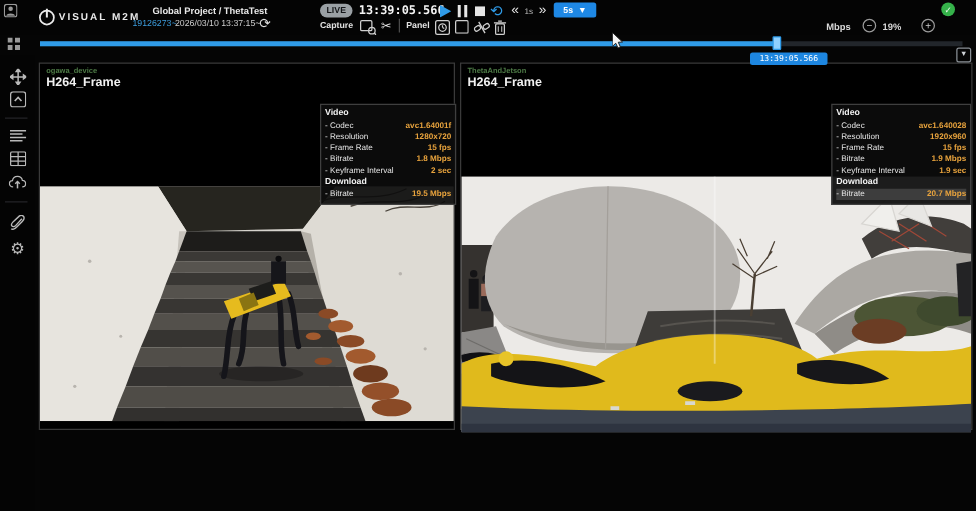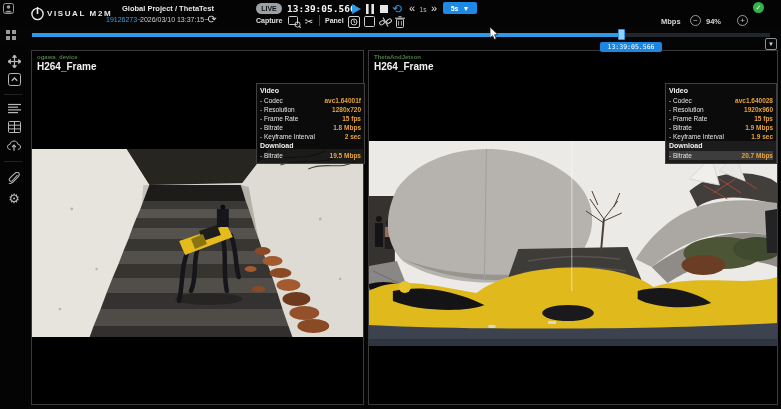--- a/index.html
+++ b/index.html
@@ -46,21 +46,21 @@
     border-radius:2px; color:#cfd3d7; font-size:6px; display:flex; align-items:center; justify-content:center; z-index:6; }
 
   
   .sidebar { position:absolute; left:0; top:44px; width:28px; height:365px; background:#040404; z-index:5; }
   .side-ic { position:absolute; left:6px; width:16px; height:16px; display:flex;
     align-items:center; justify-content:center; cursor:pointer; }
   .side-sep { position:absolute; left:4px; width:18px; height:1px; background:#232327; }
   .gear-glyph { color:#b9b9b9; font-size:13px; line-height:13px; }
 
   
-  .panel { position:absolute; top:50px; height:355px; background:#000;
+  .panel { position:absolute; top:50px; height:294px; background:#000;
     border:1px solid #3a3a3a; z-index:2; }
   .panel-left  { left:31px;  width:333px; }
   .panel-right { left:368px; width:410px; }
   .dev-name { position:absolute; left:5px; top:3px; font-size:6px; color:#4d7a46; font-weight:bold; }
   .stream-name { position:absolute; left:5px; top:10px; font-size:10px; color:#f2f2f2; font-weight:bold; }
   .video-wrap { position:absolute; left:0; overflow:hidden; }
   .video-wrap svg { display:block; }
 
   
   .info-box { position:absolute; top:32px; background:rgba(12,12,12,.93);
@@ -176,21 +176,21 @@
           <line x1="0" y1="2.2" x2="10" y2="2.2" stroke="#cfcfcf"></line>
           <line x1="3.5" y1="0.8" x2="6.5" y2="0.8" stroke="#cfcfcf"></line>
           <line x1="3.6" y1="5" x2="3.6" y2="9.5" stroke="#cfcfcf" stroke-width="0.8"></line>
           <line x1="6.4" y1="5" x2="6.4" y2="9.5" stroke="#cfcfcf" stroke-width="0.8"></line>
         </svg>
     </div>
 
     <div class="abs status-dot" style="left:753px;top:2px;">✓</div>
     <div class="abs zoom-lbl" style="left:661px;top:17px;">Mbps</div>
     <div class="abs ctl zoom-circ" style="left:690px;top:15px;">−</div>
-    <div class="abs zoom-lbl" style="left:706px;top:17px;">94%</div>
+    <div class="abs zoom-lbl" style="left:706px;top:17px;">19%</div>
     <div class="abs ctl zoom-circ" style="left:737px;top:15px;">+</div>
   </div>
 
   <div class="tl-track"></div>
   <div class="tl-fill"></div>
   <div class="tl-handle"></div>
   <div class="tl-tip">13:39:05.566</div>
   <div class="tl-follow">▼</div>
 
   <div class="sidebar">

